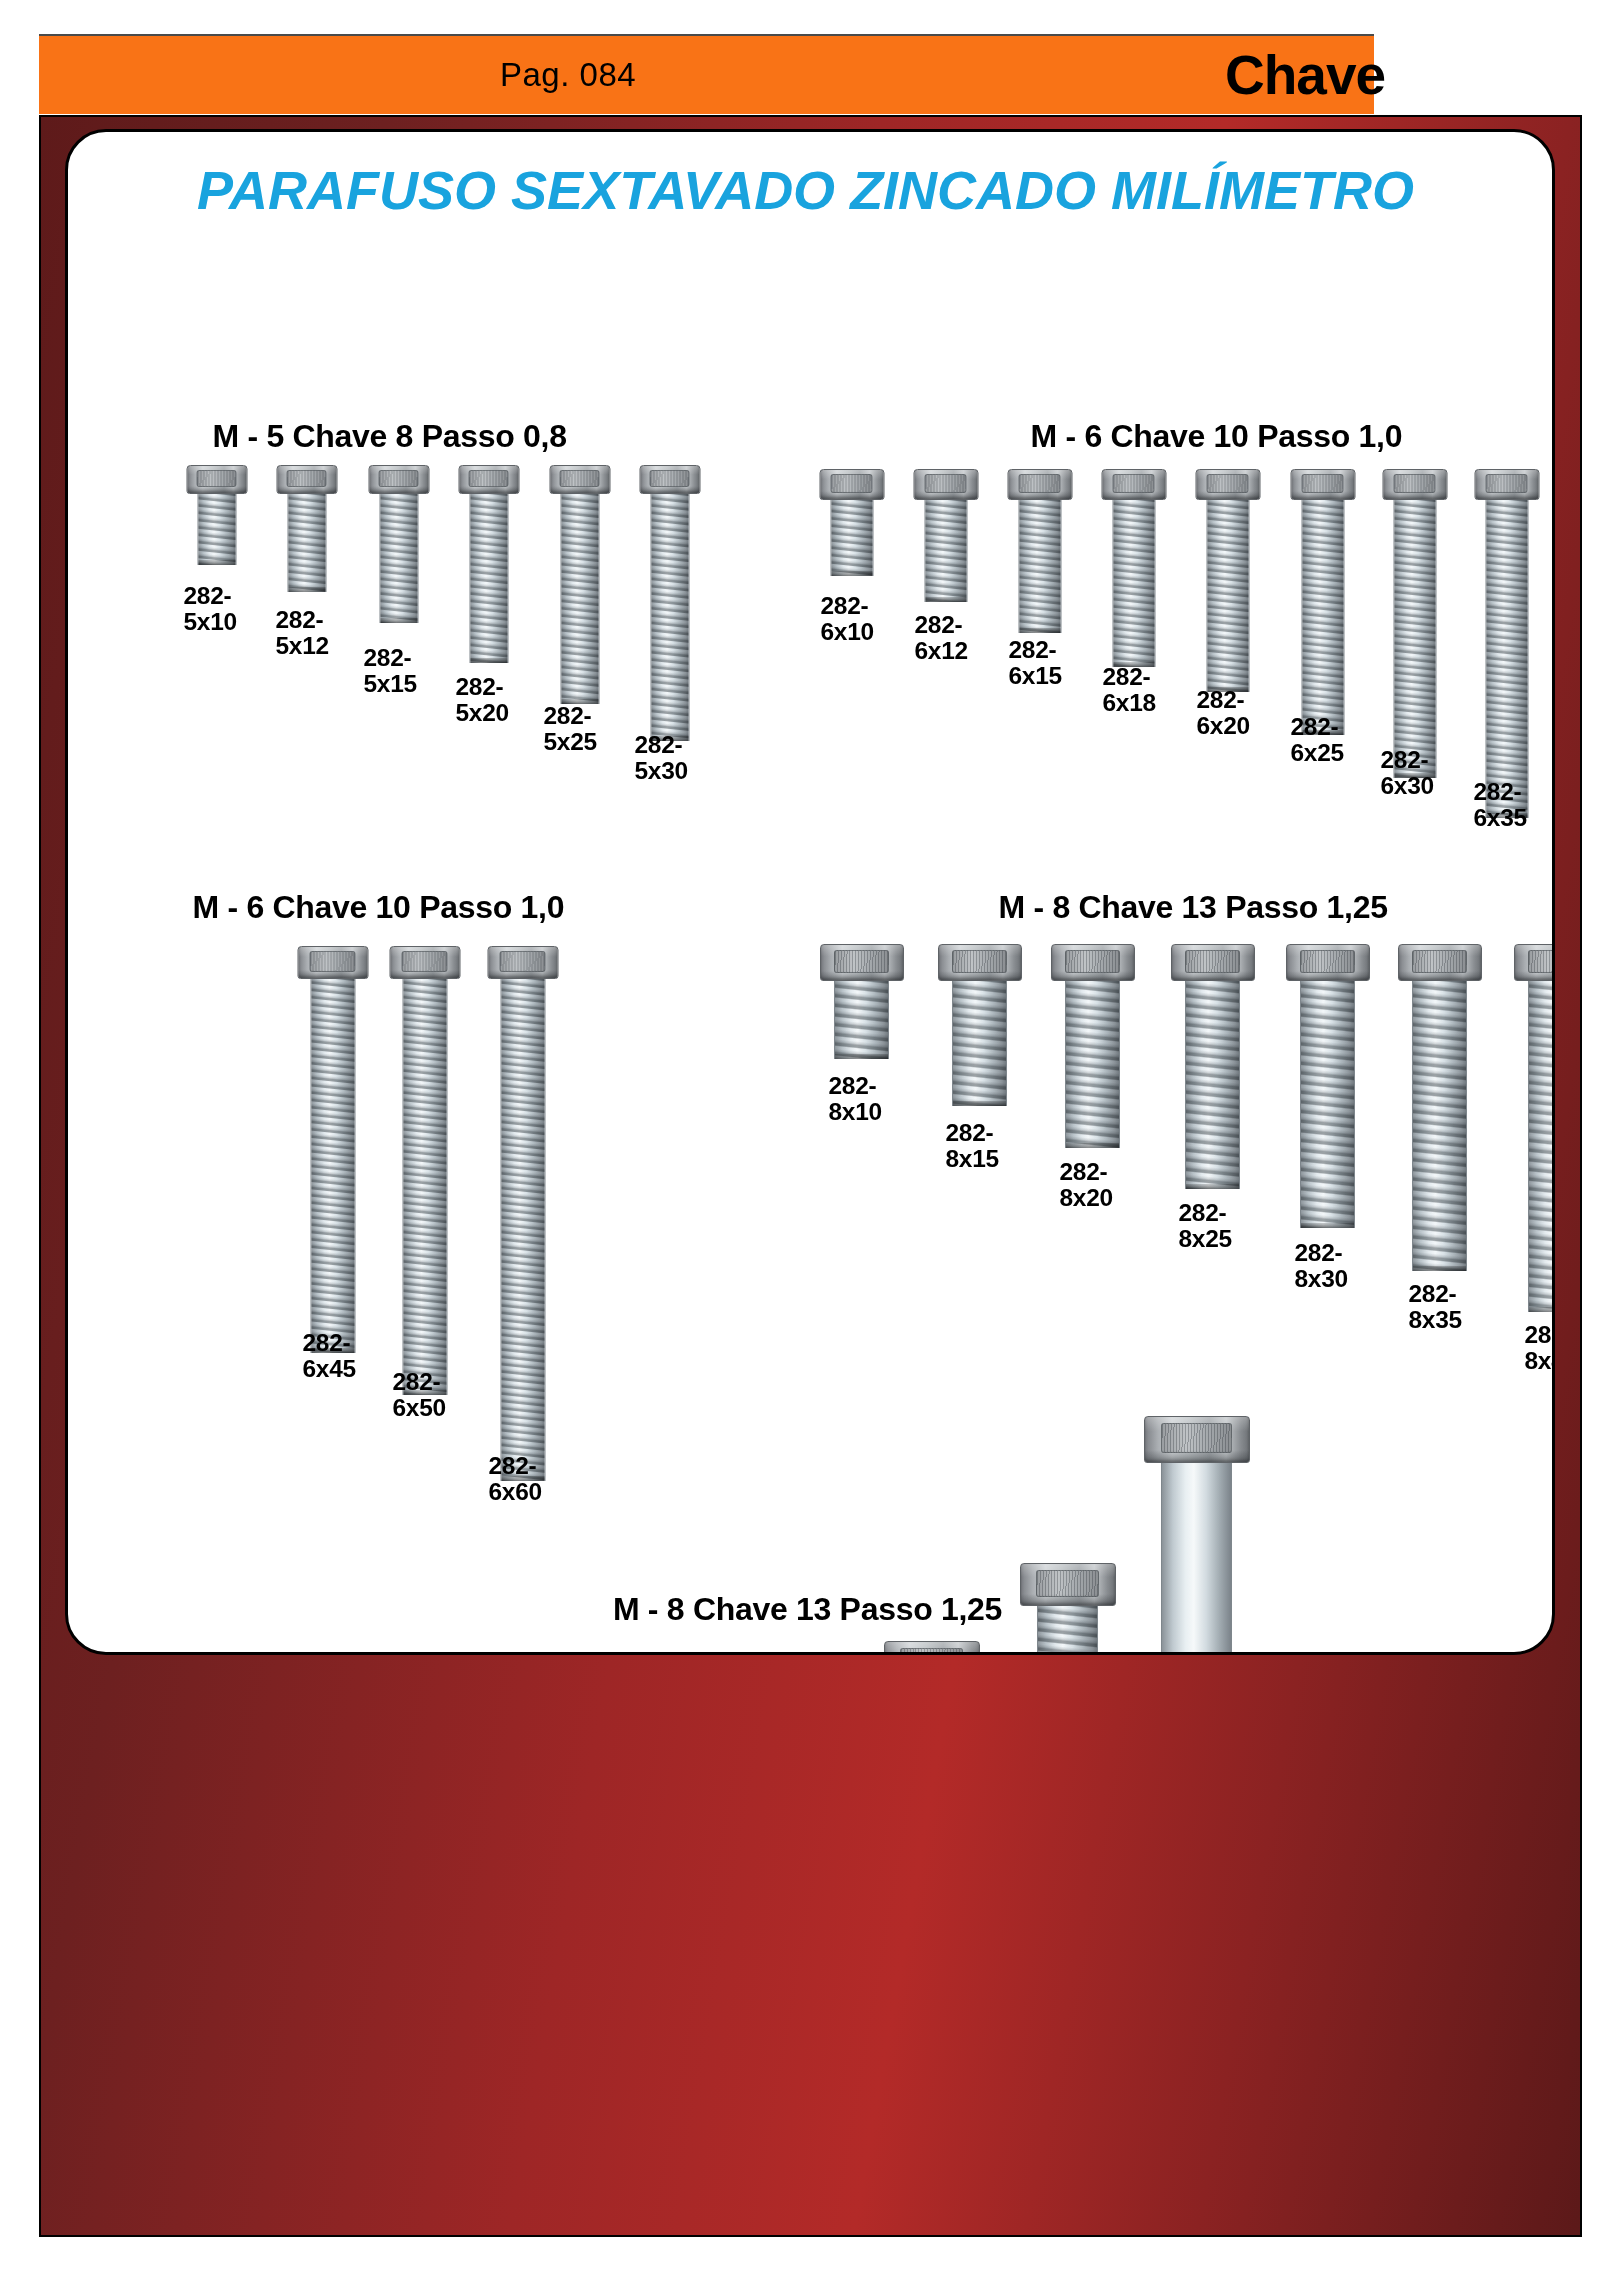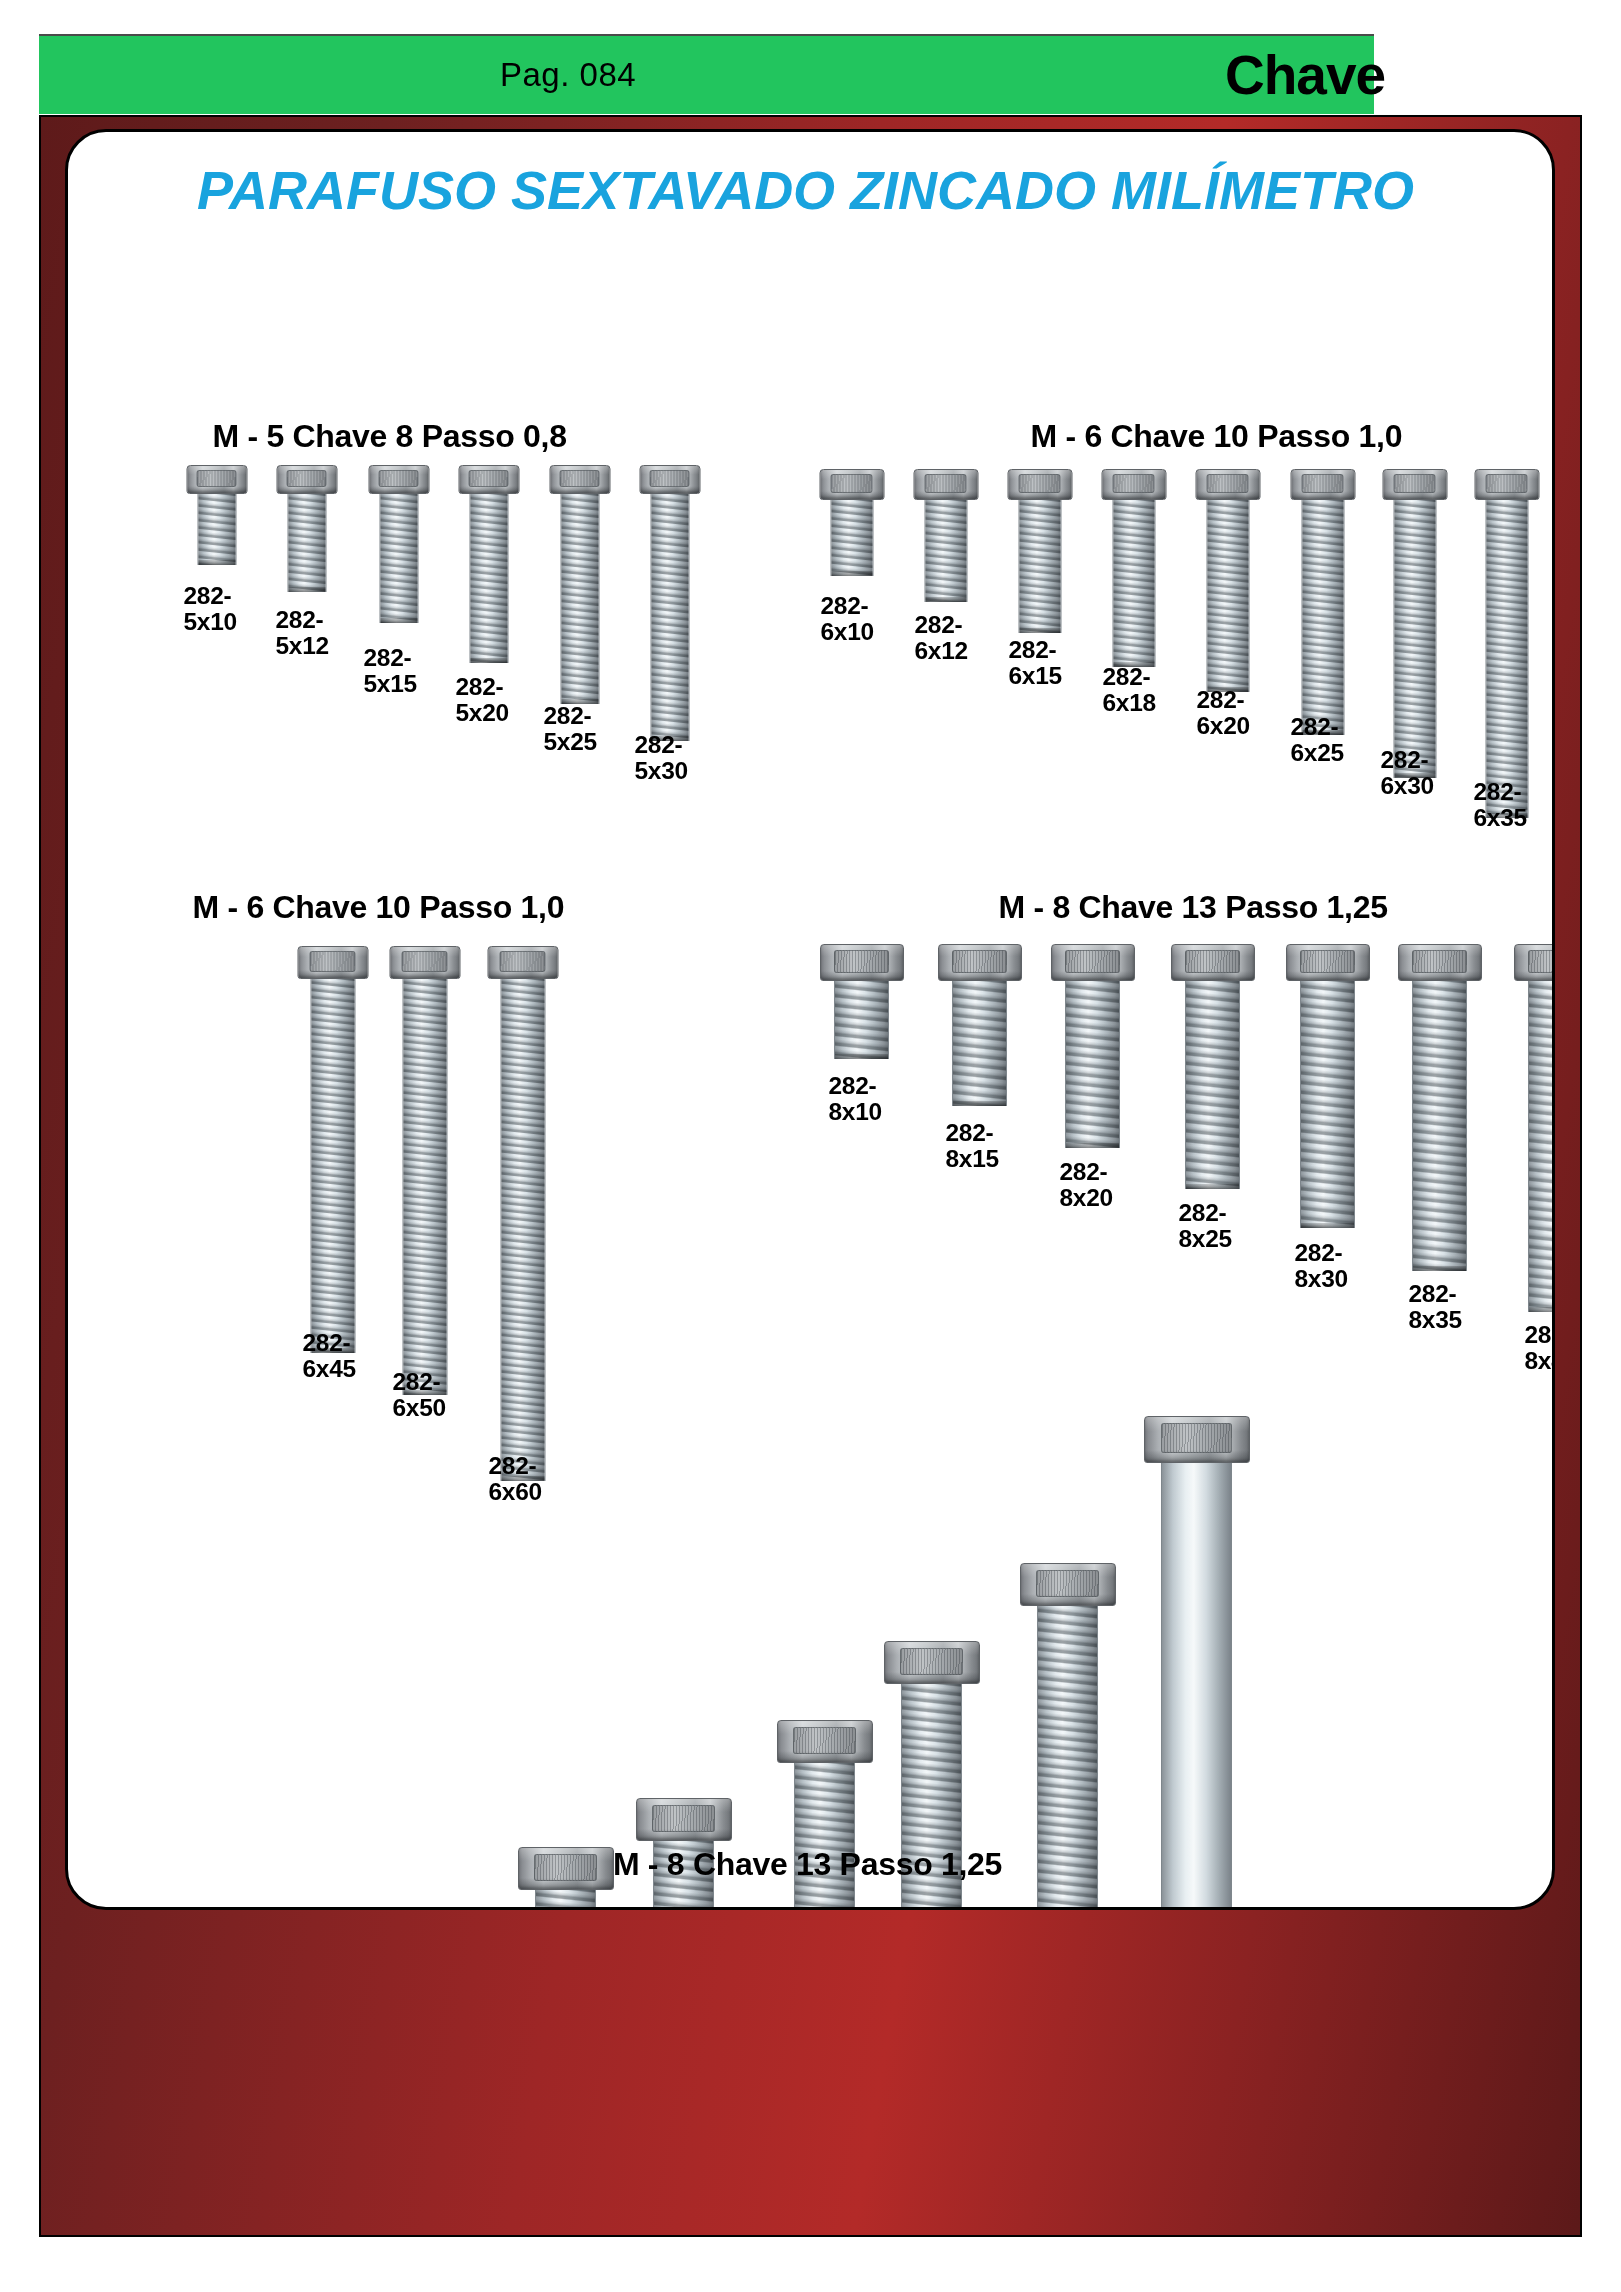--- a/index.html
+++ b/index.html
@@ -10,21 +10,21 @@
     font-family:"Liberation Sans", sans-serif;
     overflow:hidden;
     position:relative;
   }
 
   
   #header-bar{
     position:absolute;
     left:39px; top:34px;
     width:1335px; height:80px;
-    background:#22c55e;
+    background:#f97316;
     border-top:2.9px solid #4a4a4a;
     box-sizing:border-box;
     display:flex;
     align-items:center;
   }
   #page-number{
     position:absolute;
     left:461px; top:50%;
     transform:translateY(-50%);
     font-size:33px;
@@ -48,21 +48,21 @@
     position:absolute;
     left:39px; top:115px;
     width:1543px; height:2122px;
     background:linear-gradient(100deg,#5e1a1a 0%,#6d2020 18%,#9e2626 44%,#b32a28 62%,#8b2222 80%,#5c1919 100%);
     border:2.9px solid #000;
     box-sizing:border-box;
   }
   #frame-inner{
     position:absolute;
     left:23.5px; top:11.8px;
-    width:1490px; height:1781px;
+    width:1490px; height:1526px;
     background:#ffffff;
     border:3.9px solid #000;
     border-radius:41px;
     box-sizing:border-box;
     overflow:hidden;
     text-decoration:underline;
   }
 
   
   #main-title{

